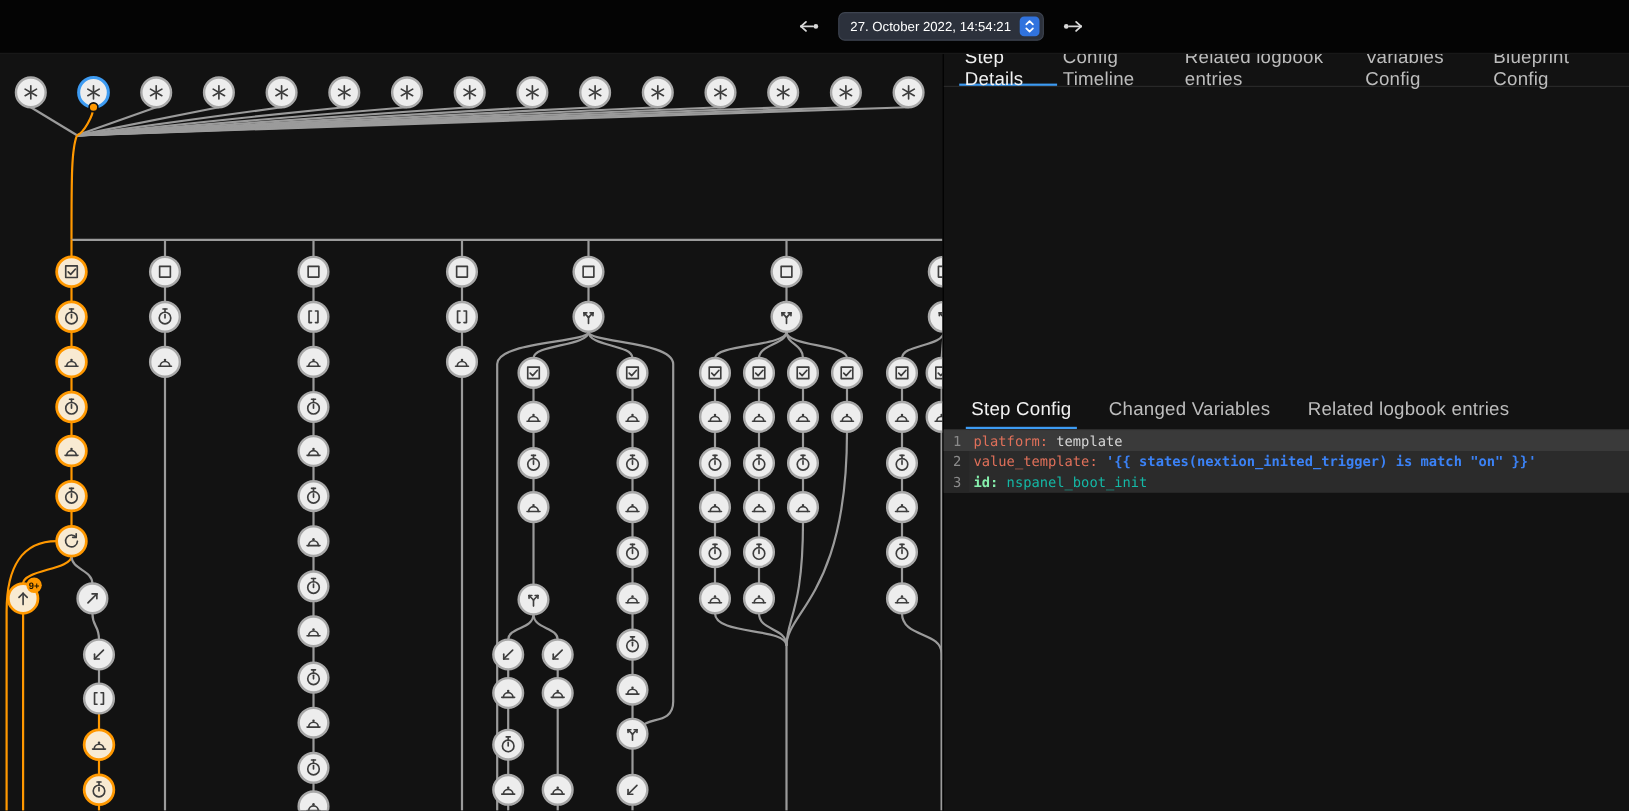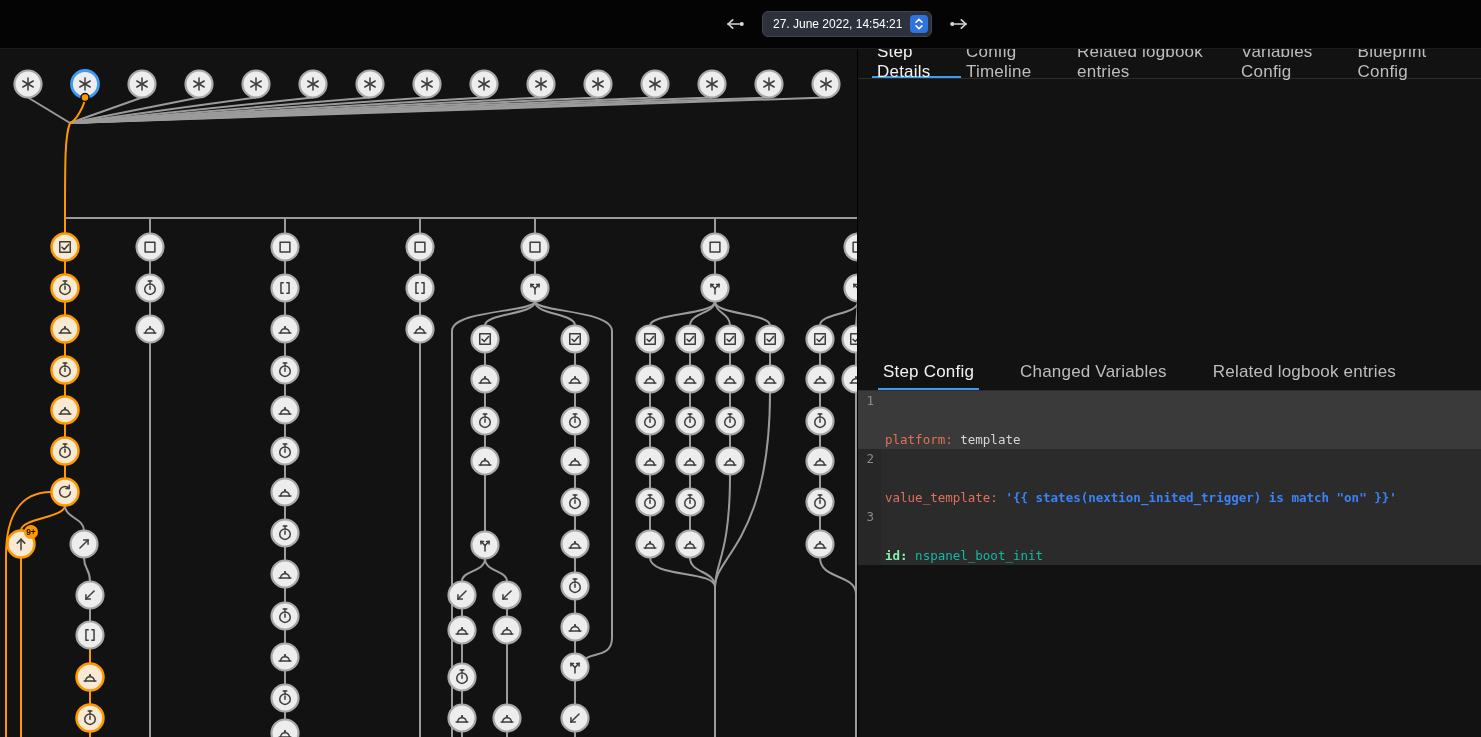--- a/index.html
+++ b/index.html
@@ -21,37 +21,37 @@
   
   .graph-panel{position:absolute;top:48px;left:0;width:857px;bottom:0;overflow:hidden;
                background:#121212;}
   .graph-panel svg{display:block;}
 
   
   .right-panel{position:absolute;top:48px;left:857px;right:0;bottom:0;background:#121212;
                border-left:1px solid #000;}
   .tabbar{display:flex;height:30px;border-bottom:1px solid #2c2c2c;align-items:stretch;}
   .tabbar.top{justify-content:space-between;padding:0 14px;}
-  .tabbar.bottom{justify-content:flex-start;gap:36px;padding:0 20px;height:34px;}
+  .tabbar.bottom{justify-content:flex-start;gap:24px;padding:0 20px;height:34px;}
   .tab{display:flex;align-items:center;font-size:17px;color:#bdbdbd;cursor:pointer;
        border-bottom:2px solid transparent;padding:0 5px;letter-spacing:.2px;}
   .tab.active{color:#f2f2f2;}
   .executed{padding:17px 20px;font-size:14px;color:#e0e0e0;}
   .step-top{position:absolute;top:0;left:0;right:0;height:308px;}
   .step-bottom{position:absolute;top:308px;left:0;right:0;bottom:0;}
 
   
   .code{font-family:"DejaVu Sans Mono", monospace;font-size:12.5px;line-height:19px;
         background:#2b2b2b;}
   .code-row{display:flex;}
   .code-row.active{background:#3a3a3a;}
   .gutter{flex:none;width:16px;text-align:right;padding:0 7px 0 0;color:#8b8b8b;
           background:#272727;}
   .code-row.active .gutter{background:#3a3a3a;}
-  .code-text{white-space:pre;flex:1;padding-left:4px;margin-top:39px;}
+  .code-text{white-space:pre;flex:1;padding-left:4px;}
 </style>
 </head>
 <body>
 
 <div class="graph-panel">
   <svg id="graph-svg" width="857" height="689" viewBox="0 48 857 689">
       <path d="M28 97.5 L70 123" fill="none" stroke="#9b9b9b" stroke-width="2"></path>
       <path d="M142 97.5 L70 123" fill="none" stroke="#9b9b9b" stroke-width="2"></path>
       <path d="M199 97.5 L70 123" fill="none" stroke="#9b9b9b" stroke-width="2"></path>
       <path d="M256 97.5 L70 123" fill="none" stroke="#9b9b9b" stroke-width="2"></path>
@@ -1010,21 +1010,21 @@
       <svg width="22" height="22" viewBox="0 0 24 24">
         <g stroke="#d8d8d8" stroke-width="1.8" fill="none" stroke-linecap="round">
           <path d="M4.5 12 H16.5"></path>
             <path d="M4.5 12 L9.5 7.5"></path>
             <path d="M4.5 12 L9.5 16.5"></path>
         </g>
         <circle cx="19.3" cy="12" r="2.3" fill="#d8d8d8"></circle>
       </svg>
     </button>
     <div class="trace-select">
-      <span>27. June 2022, 14:54:21</span>
+      <span>27. October 2022, 14:54:21</span>
       <span class="select-cap">
         <svg width="10" height="14" viewBox="0 0 10 14">
           <g stroke="#ffffff" stroke-width="1.6" fill="none" stroke-linecap="round" stroke-linejoin="round">
             <path d="M2 5.2 L5 2.2 L8 5.2"></path>
               <path d="M2 8.8 L5 11.8 L8 8.8"></path>
           </g>
         </svg>
       </span>
     </div>
     <button class="nav-btn">

